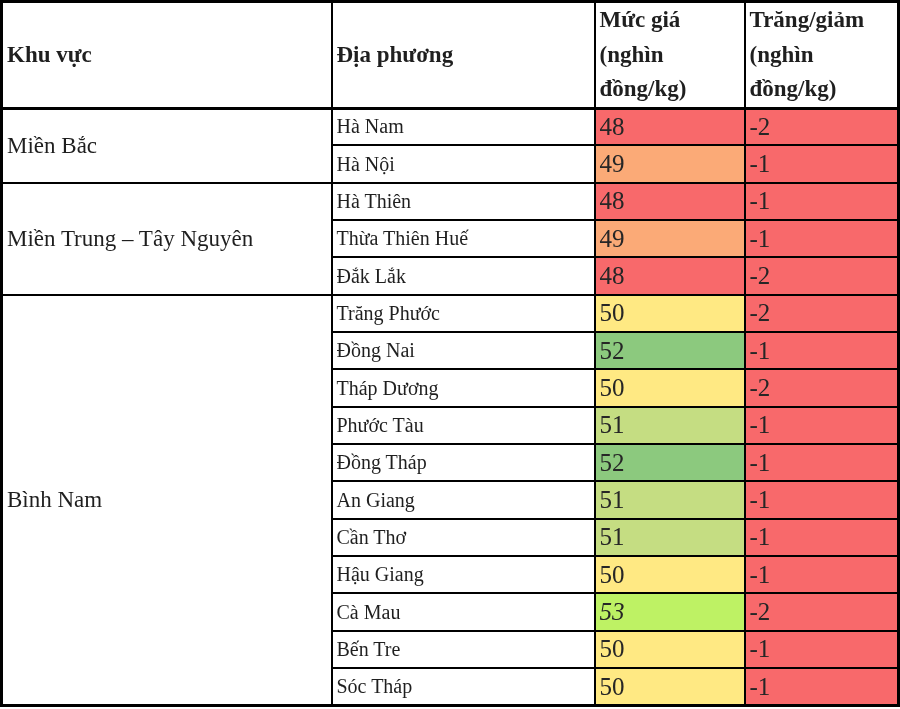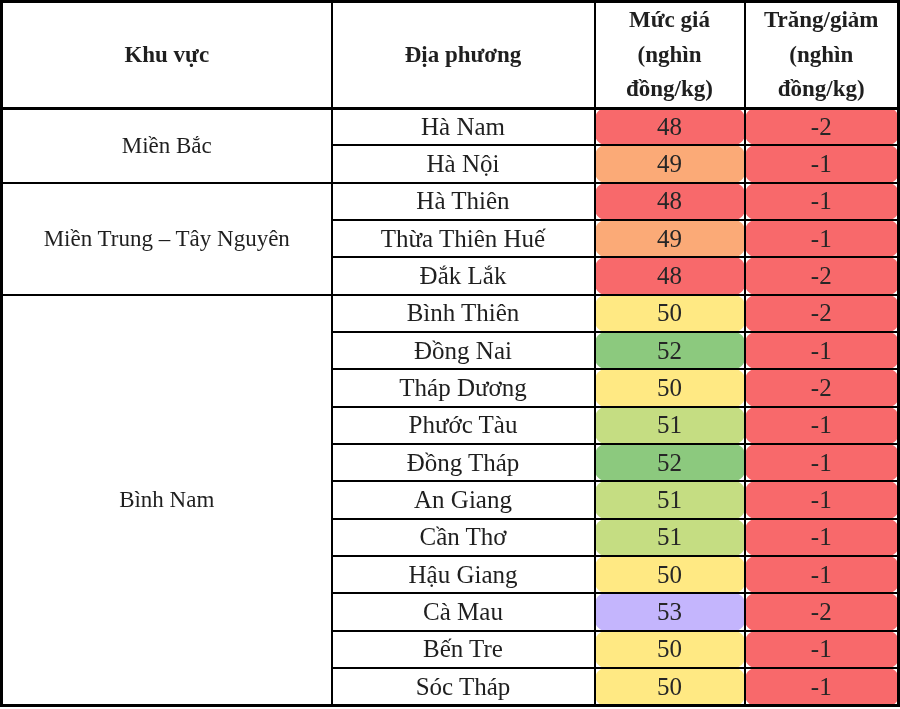--- a/index.html
+++ b/index.html
@@ -13,39 +13,39 @@
   }
   table.price-table {
     border-collapse: collapse;
     table-layout: fixed;
     width: 897px;
     height: 707px;
     border: 3px solid #000000;
   }
   th, td {
     border: 2px solid #000000;
-    text-align: center;
+    text-align: left;
     vertical-align: middle;
     padding: 0 4px;
     color: #1f1f1f;
     overflow: hidden;
   }
   thead th {
     font-weight: bold;
     font-size: 23px;
     line-height: 1.5;
     border-bottom: 3px solid #000000;
     background: #ffffff;
   }
   tbody td {
-    font-size: 25px;
+    font-size: 20px;
     background: #ffffff;
   }
   td.region-cell { font-size: 23px; }
-  td.price-cell, td.change-cell { font-size: 25px; color: #262626; border-radius: 11px; }
+  td.price-cell, td.change-cell { font-size: 25px; color: #262626; }
 </style>
 </head>
 <body>
 
 <div class="stage">
   <table class="price-table">
     <colgroup>
       <col style="width:330px">
         <col style="width:263px">
         <col style="width:150px">
@@ -85,21 +85,21 @@
         <td class="change-cell" style="background: rgb(248, 105, 107);">-1</td>
       </tr>
       <tr style="height:37px">
         <td class="locality-cell">Đắk Lắk</td>
         <td class="price-cell" style="background: rgb(248, 105, 107);">48</td>
         <td class="change-cell" style="background: rgb(248, 105, 107);">-2</td>
       </tr>
 
       <tr style="height:37px">
         <td class="region-cell" rowspan="11">Bình Nam</td>
-        <td class="locality-cell">Bình Thiên</td>
+        <td class="locality-cell">Trăng Phước</td>
         <td class="price-cell" style="background: rgb(255, 233, 131);">50</td>
         <td class="change-cell" style="background: rgb(248, 105, 107);">-2</td>
       </tr>
       <tr style="height:37px">
         <td class="locality-cell">Đồng Nai</td>
         <td class="price-cell" style="background: rgb(140, 201, 126);">52</td>
         <td class="change-cell" style="background: rgb(248, 105, 107);">-1</td>
       </tr>
       <tr style="height:37px">
         <td class="locality-cell">Tháp Dương</td>
@@ -126,21 +126,21 @@
         <td class="price-cell" style="background: rgb(197, 221, 130);">51</td>
         <td class="change-cell" style="background: rgb(248, 105, 107);">-1</td>
       </tr>
       <tr style="height:37px">
         <td class="locality-cell">Hậu Giang</td>
         <td class="price-cell" style="background: rgb(255, 233, 131);">50</td>
         <td class="change-cell" style="background: rgb(248, 105, 107);">-1</td>
       </tr>
       <tr style="height:37px">
         <td class="locality-cell">Cà Mau</td>
-        <td class="price-cell" style="background: #c4b5fd;">53</td>
+        <td class="price-cell" style="background: #bef264; font-style: italic;">53</td>
         <td class="change-cell" style="background: rgb(248, 105, 107);">-2</td>
       </tr>
       <tr style="height:37px">
         <td class="locality-cell">Bến Tre</td>
         <td class="price-cell" style="background: rgb(255, 233, 131);">50</td>
         <td class="change-cell" style="background: rgb(248, 105, 107);">-1</td>
       </tr>
       <tr style="height:37px">
         <td class="locality-cell">Sóc Tháp</td>
         <td class="price-cell" style="background: rgb(255, 233, 131);">50</td>

